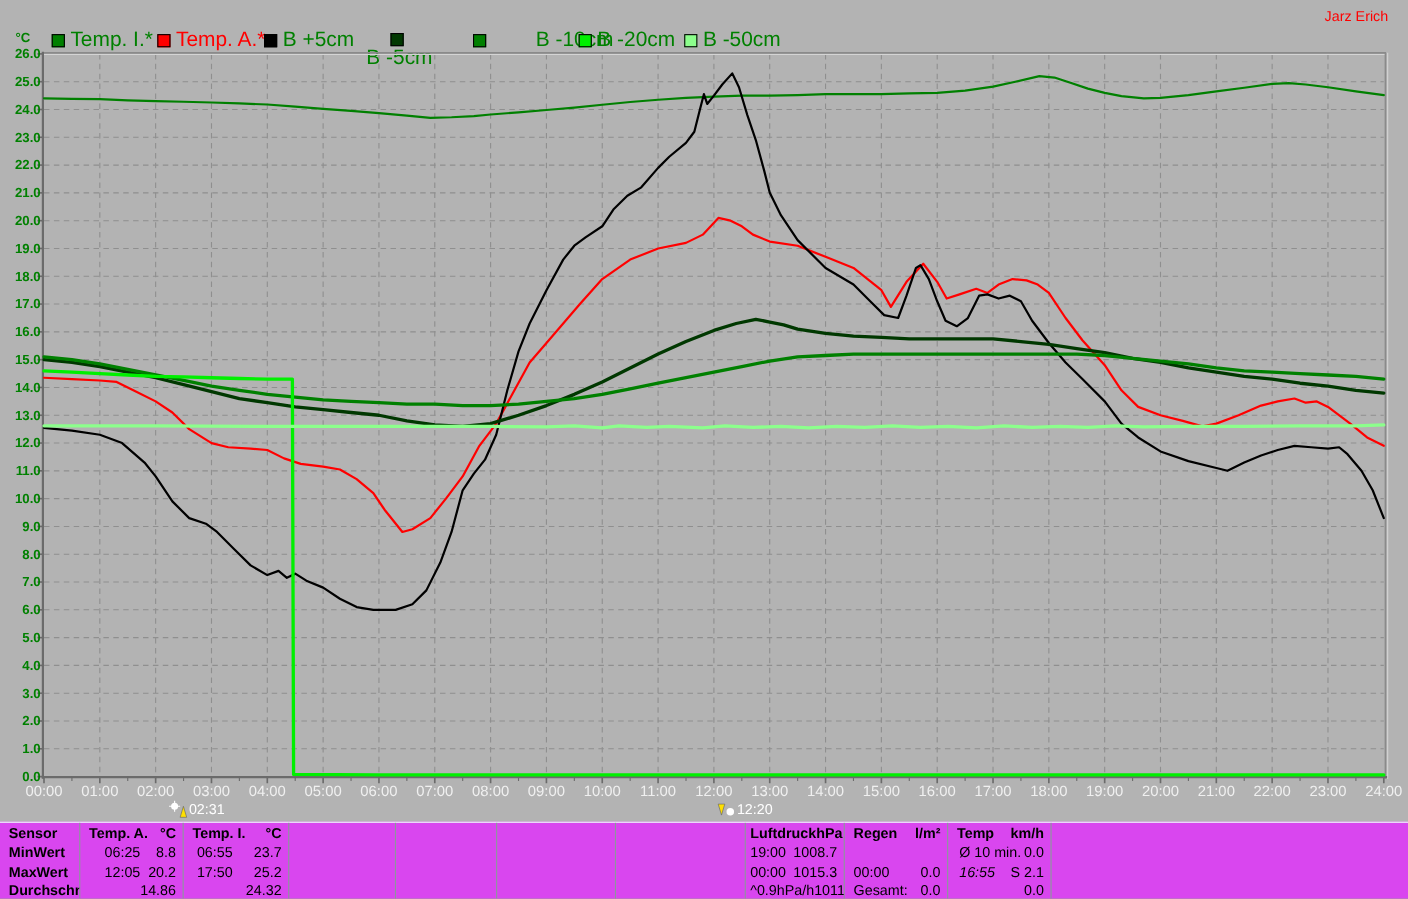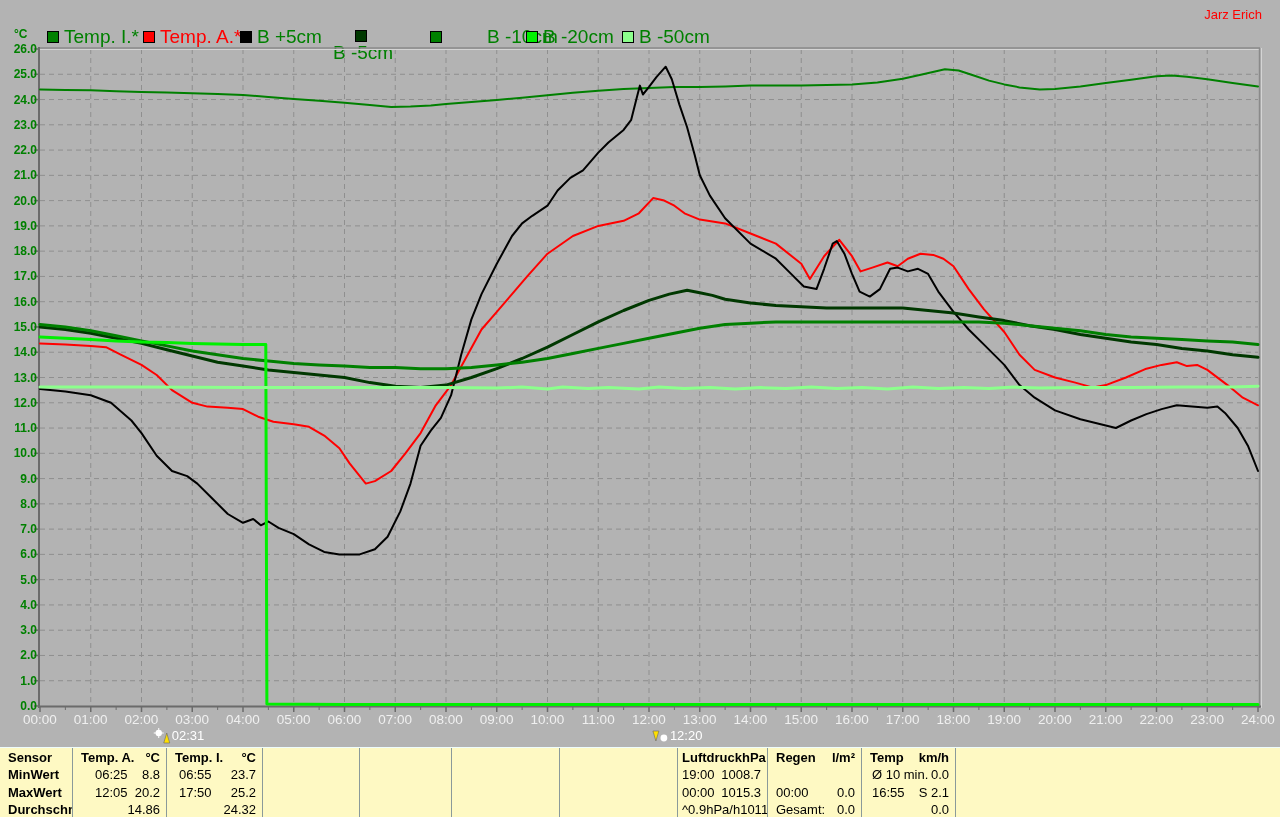--- a/index.html
+++ b/index.html
@@ -19,21 +19,21 @@
   .unit-label{
     position:absolute; top:27px; left:14px; font-size:12px; font-weight:bold; color:#008000;
   }
   #legend{position:absolute; top:30px; left:0; width:1280px; height:16px;}
   .legend-item{position:absolute; top:0; display:flex; align-items:center; height:14px;}
   .legend-swatch{width:10px; height:10px; border:1px solid #000; margin-right:5px; flex:none;}
   .legend-text{font-size:19px; white-space:nowrap;}
   #chart-svg{position:absolute; top:0; left:0;}
   #info-table{
     position:absolute; top:747px; left:0; width:1280px; height:70px;
-    background:#fef9c3; border-top:1px solid #eefcfc; font-size:13px; color:#000;
+    background:#d946ef; border-top:1px solid #eefcfc; font-size:13px; color:#000;
   }
   .tbl-col{position:absolute; top:0; height:70px; box-sizing:border-box;}
   .tbl-col.divided{border-right:1px solid #8a9a9a;}
   .tbl-row{height:17px; line-height:17px; display:flex; white-space:nowrap; overflow:hidden; padding-top:0.5px;}
   .tbl-left{padding-left:8px;}
   .tbl-right{margin-left:auto; padding-right:6px;}
   .bold{font-weight:bold;}
 </style>
 </head>
 <body>
@@ -432,21 +432,21 @@
       <div class="tbl-col divided" style="left: 862px; width: 94px;">
         <div class="tbl-row bold">
           <span class="tbl-left" style="padding-left: 8px;">Temp</span>
           <span class="tbl-right">km/h</span>
         </div>
         <div class="tbl-row">
           <span class="tbl-left" style="padding-left: 10px;">Ø 10 min.</span>
           <span class="tbl-right">0.0</span>
         </div>
         <div class="tbl-row">
-          <span class="tbl-left" style="padding-left: 10px;">16:55</span>
+          <span class="tbl-left" style="padding-left: 10px; font-style: italic;">16:55</span>
           <span class="tbl-right">S 2.1</span>
         </div>
         <div class="tbl-row">
           <span class="tbl-left" style="padding-left: 10px;"></span>
           <span class="tbl-right">0.0</span>
         </div>
       </div>
       <div class="tbl-col" style="left: 956px; width: 324px;">
         <div class="tbl-row bold">
           <span class="tbl-left" style="padding-left: 8px;"></span>

